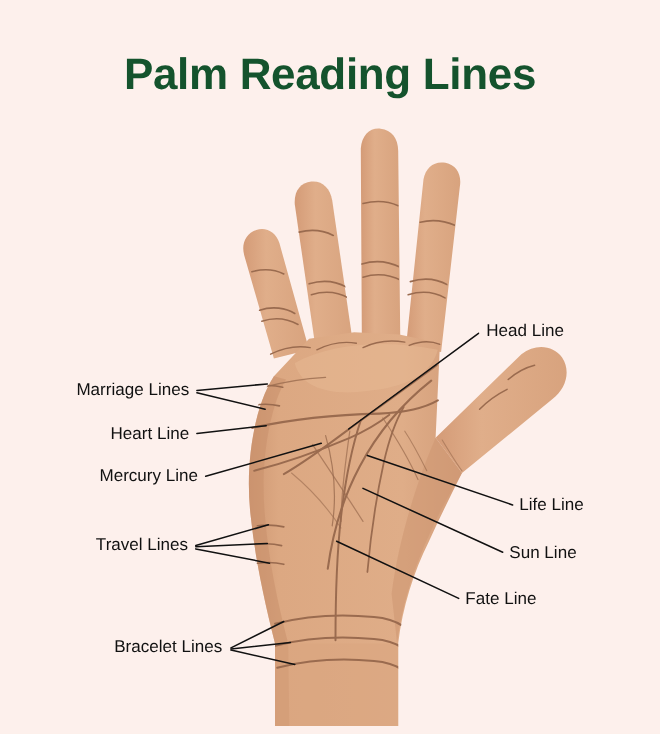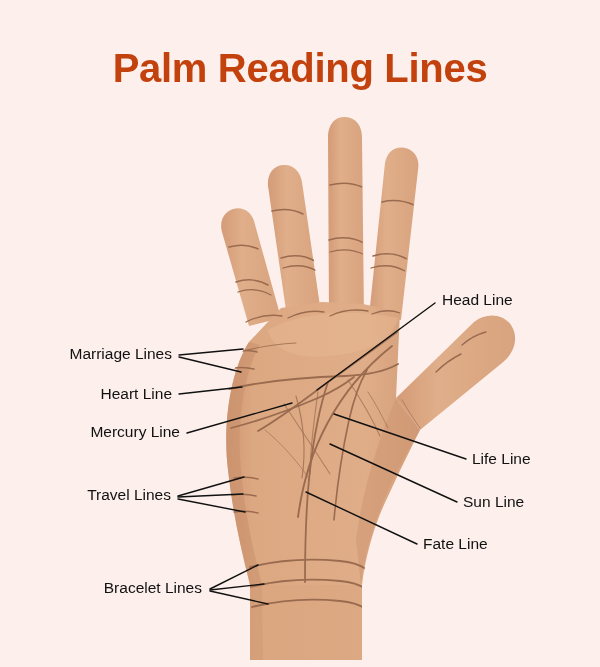--- a/index.html
+++ b/index.html
@@ -20,21 +20,21 @@
     height: 667px;
   }
   #page-title {
     position: absolute;
     top: 46px;
     left: 0;
     width: 600px;
     text-align: center;
     font-size: 40px;
     font-weight: bold;
-    color: #c2410c;
+    color: #14532d;
     letter-spacing: -0.3px;
     font-family: "Liberation Sans", sans-serif;
   }
   svg#palm-diagram {
     position: absolute;
     top: 0;
     left: 0;
     width: 600px;
     height: 667px;
     display: block;

